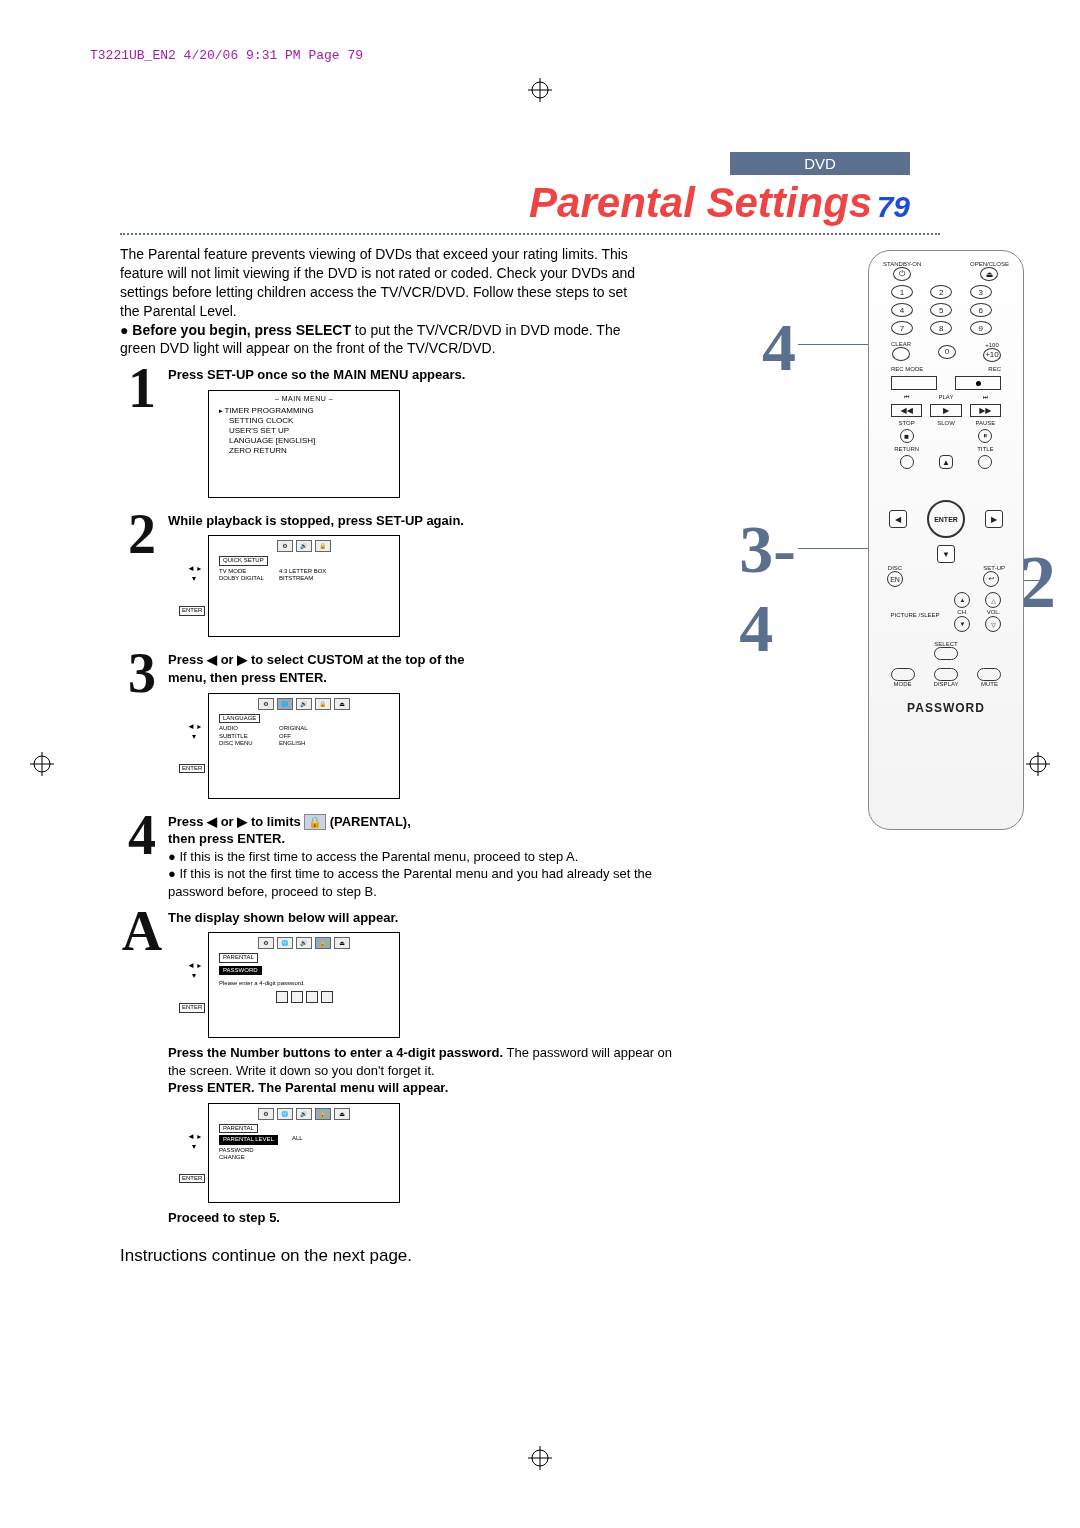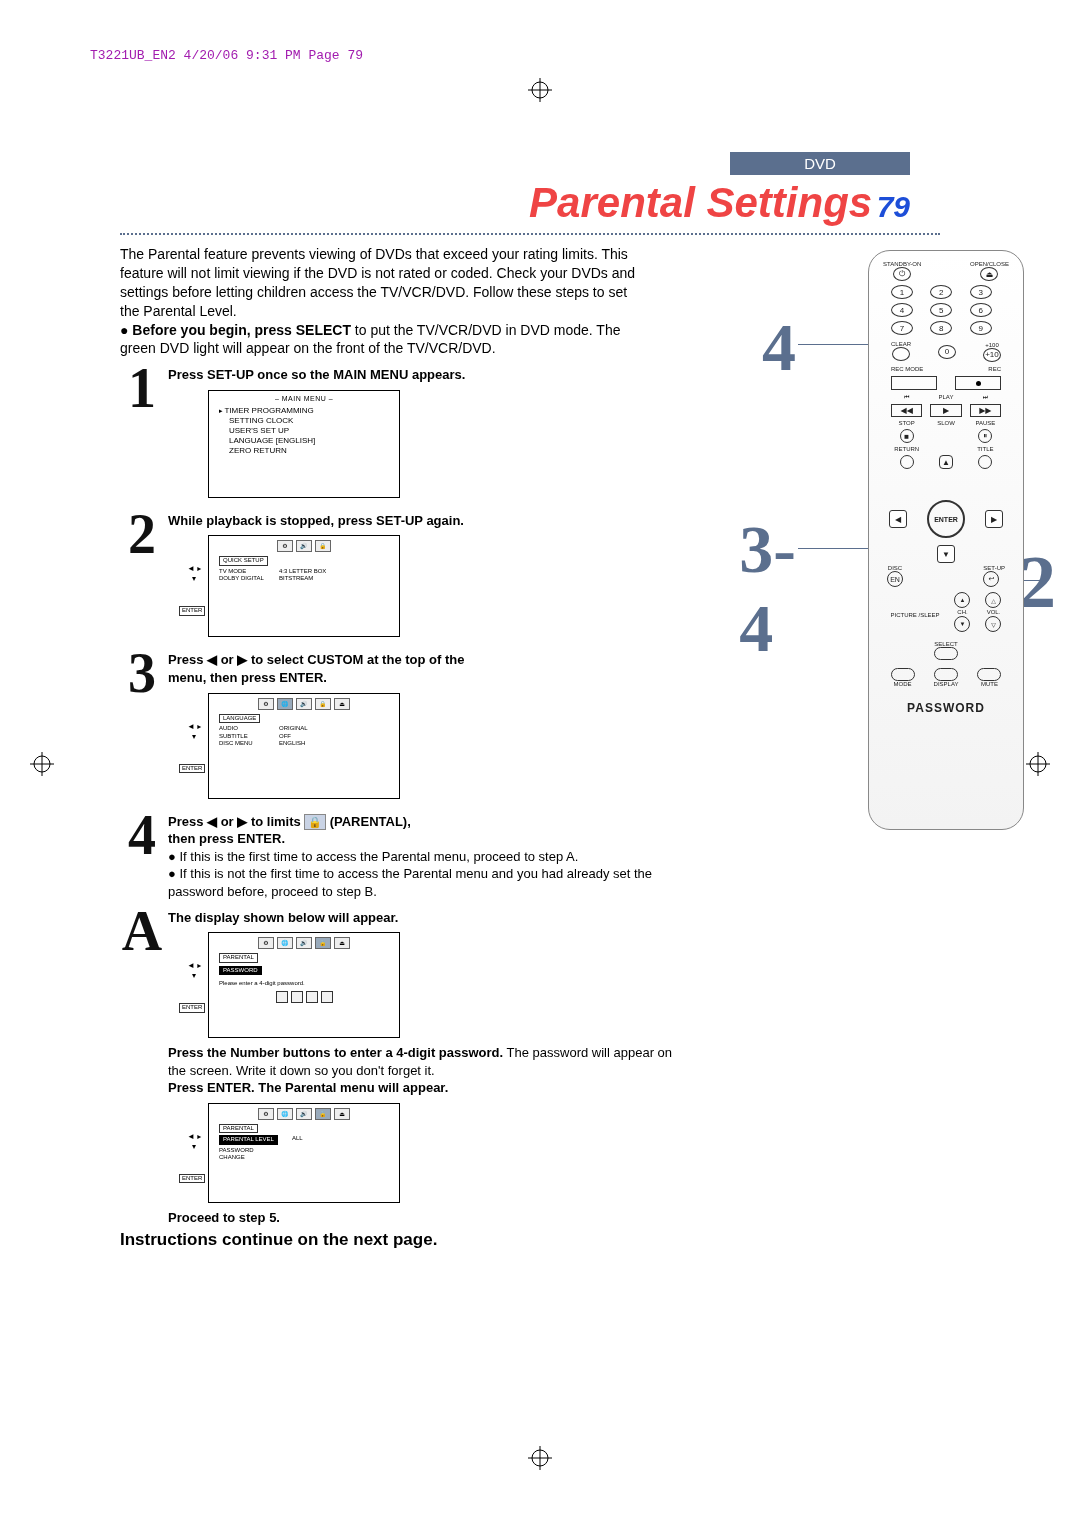--- a/index.html
+++ b/index.html
@@ -47,21 +47,21 @@
 .osd-tab { border:1px solid #333; padding:0 3px; font-size:6px; display:inline-block; margin-bottom:2px; }
 .osd-black { background:#000; color:#fff; border:1px solid #000; }
 .osd-row { display:flex; font-size:6px; }
 .osd-row .l { width:60px; }
 .osd-dpad { position:absolute; left:-22px; top:28px; font-size:8px; text-align:center; }
 .osd-dpad .enterb { border:1px solid #333; font-size:6px; padding:0 2px; position:absolute; left:-8px; top:42px; }
 
 .pass-ph { display:flex; gap:3px; margin-top:3px; justify-content:center;}
 .pass-ph span { width:10px; height:10px; border:1px solid #333; background:#f2f2f2;}
 
-.cont-text { font-size: 17px; font-weight: bold; margin-top: 4px; }
+.cont-text { font-size: 17px; font-weight: normal; margin-top: 20px; }
 
 
 .remote-wrap { position: absolute; right: 56px; top: 250px; width: 192px; }
 .remote { width: 156px; height: 580px; border: 1px solid #888; border-radius: 22px; background: linear-gradient(#fff,#f3f3f3); padding: 10px 8px 8px 8px; box-sizing: border-box; font-size: 7px; color:#222; position:relative; margin-left:auto; }
 .rc-toprow { display:flex; justify-content:space-between; padding:0 6px; }
 .rc-lbl { font-size:6px; text-align:center; }
 .rc-btn { border:1px solid #333; border-radius:50%; width:16px; height:12px; display:inline-flex; align-items:center; justify-content:center; font-size:8px; background:#fff;}
 .rc-numpad { display:grid; grid-template-columns:repeat(3,1fr); gap:4px 8px; padding:4px 14px; }
 .rc-numpad .rc-btn { width:20px; }
 .rc-row { display:flex; justify-content:space-between; padding:2px 14px; align-items:center;}

